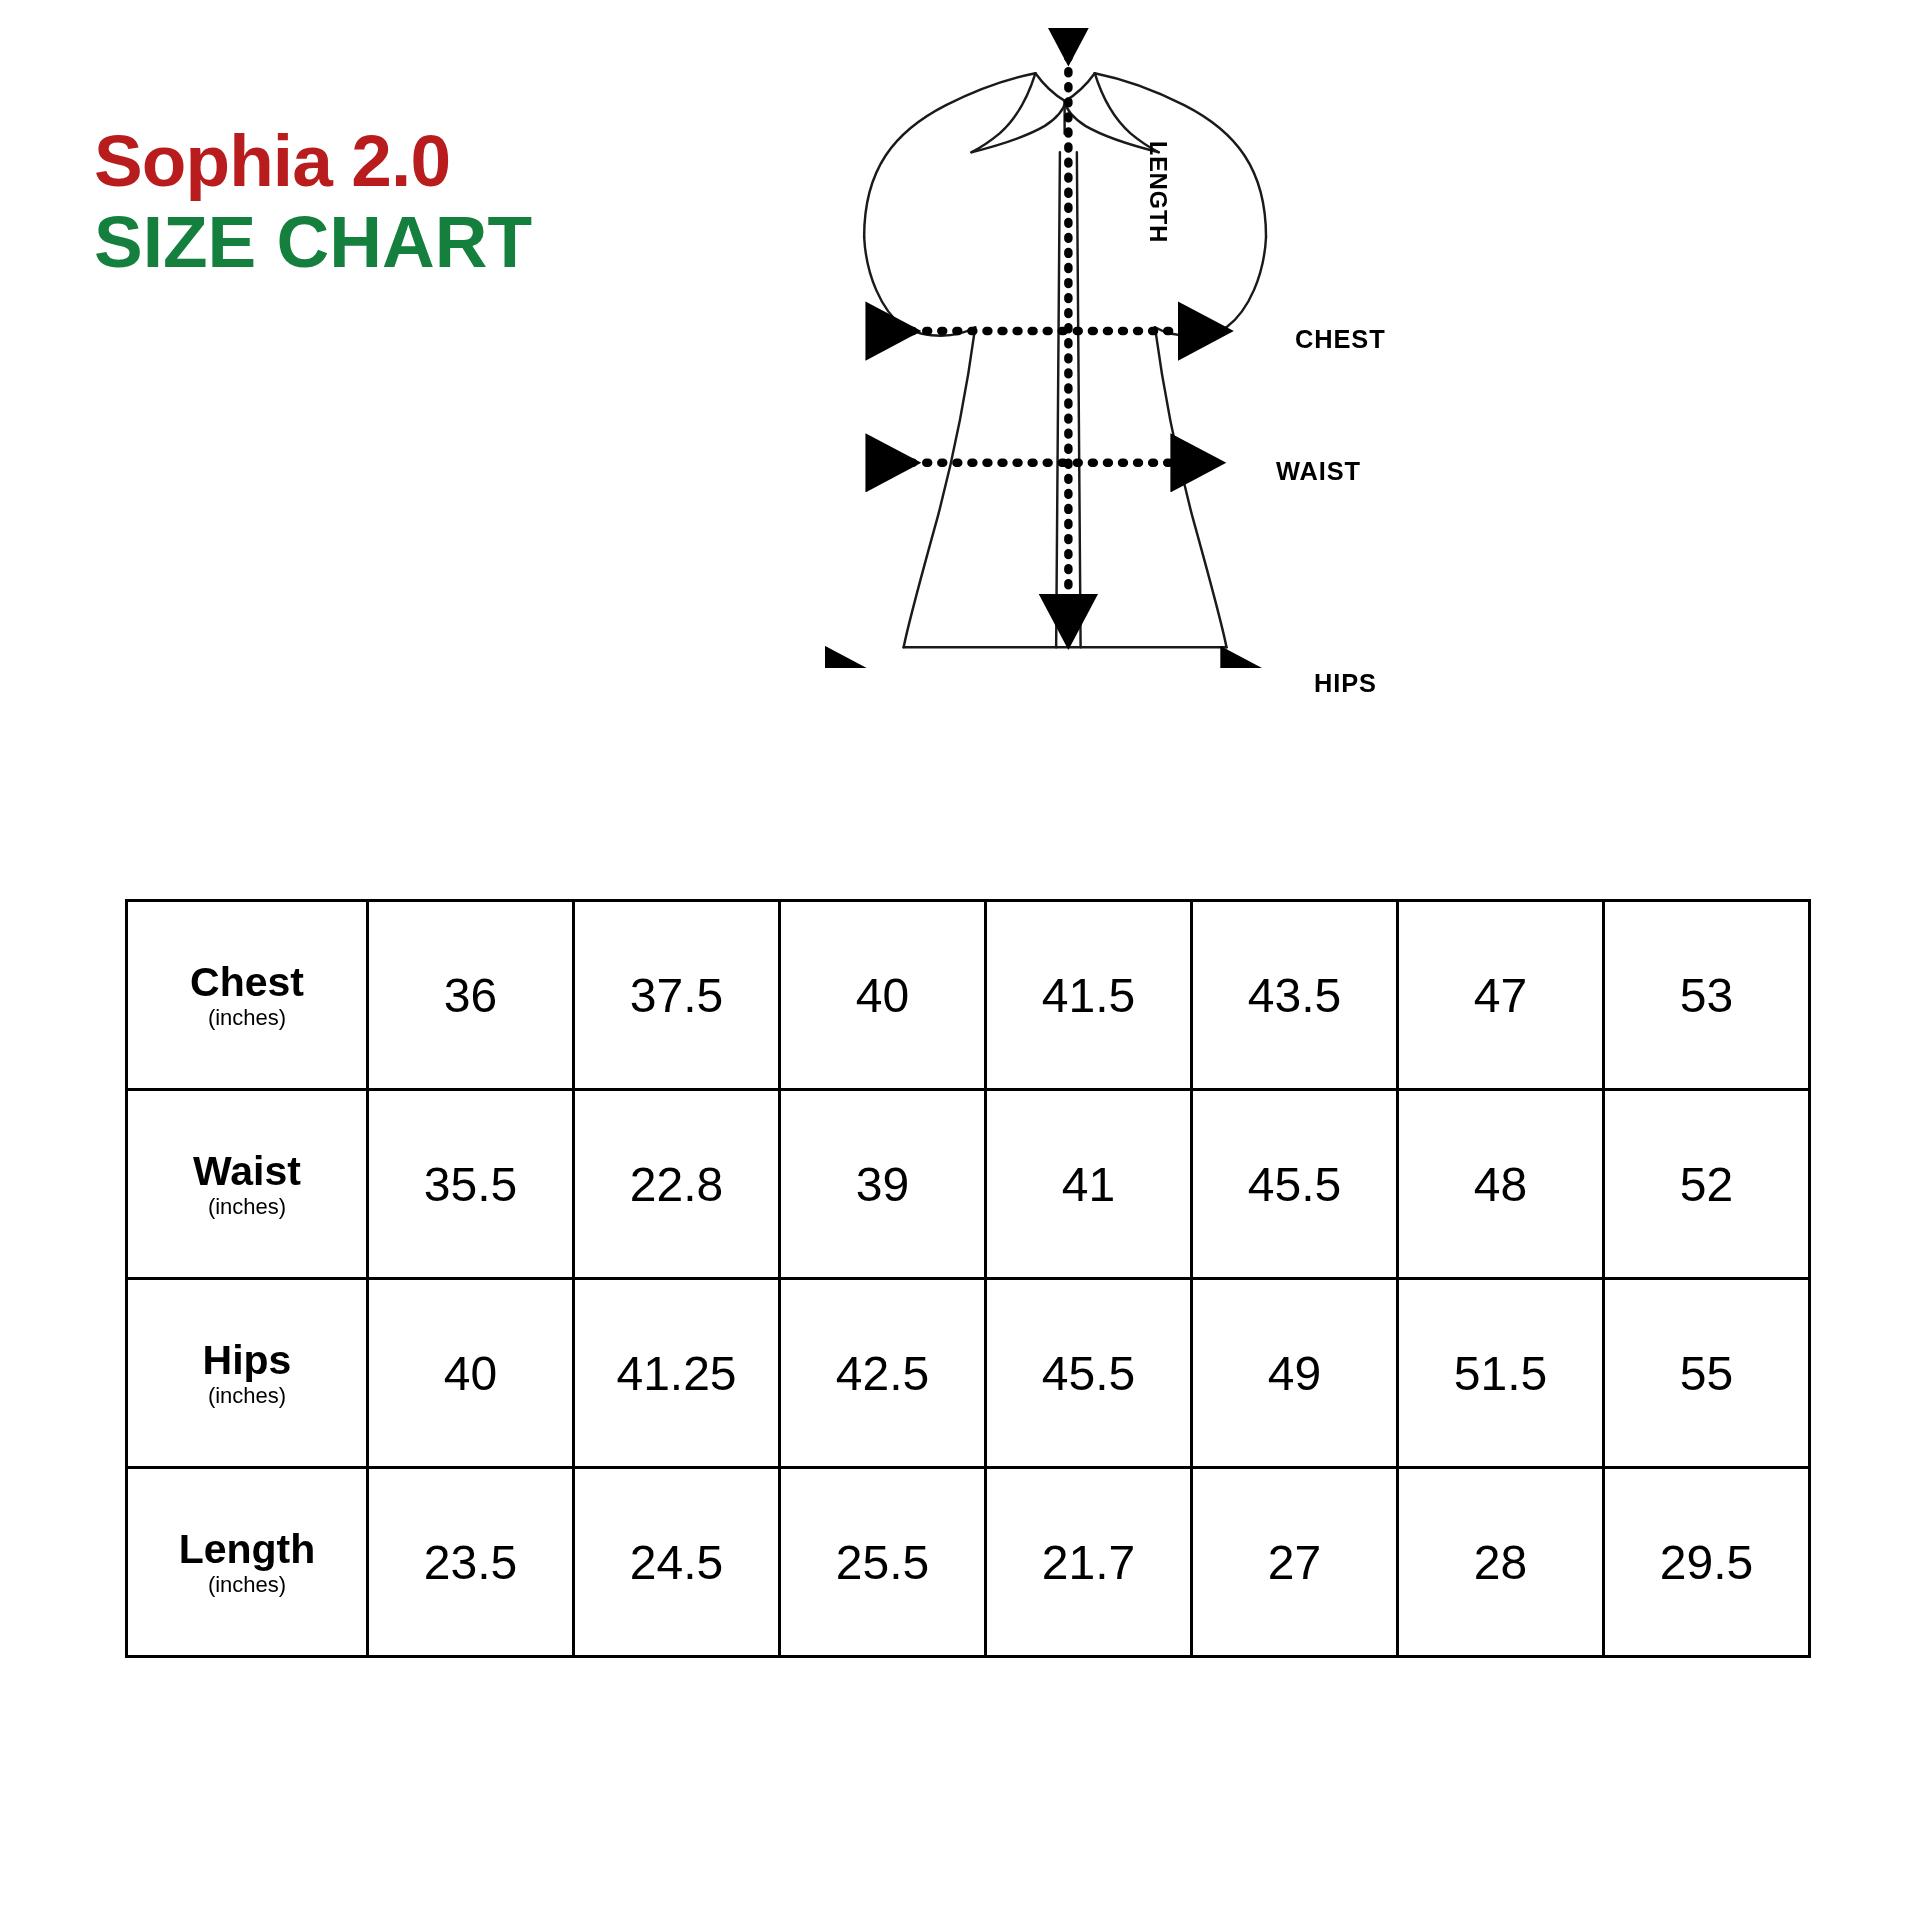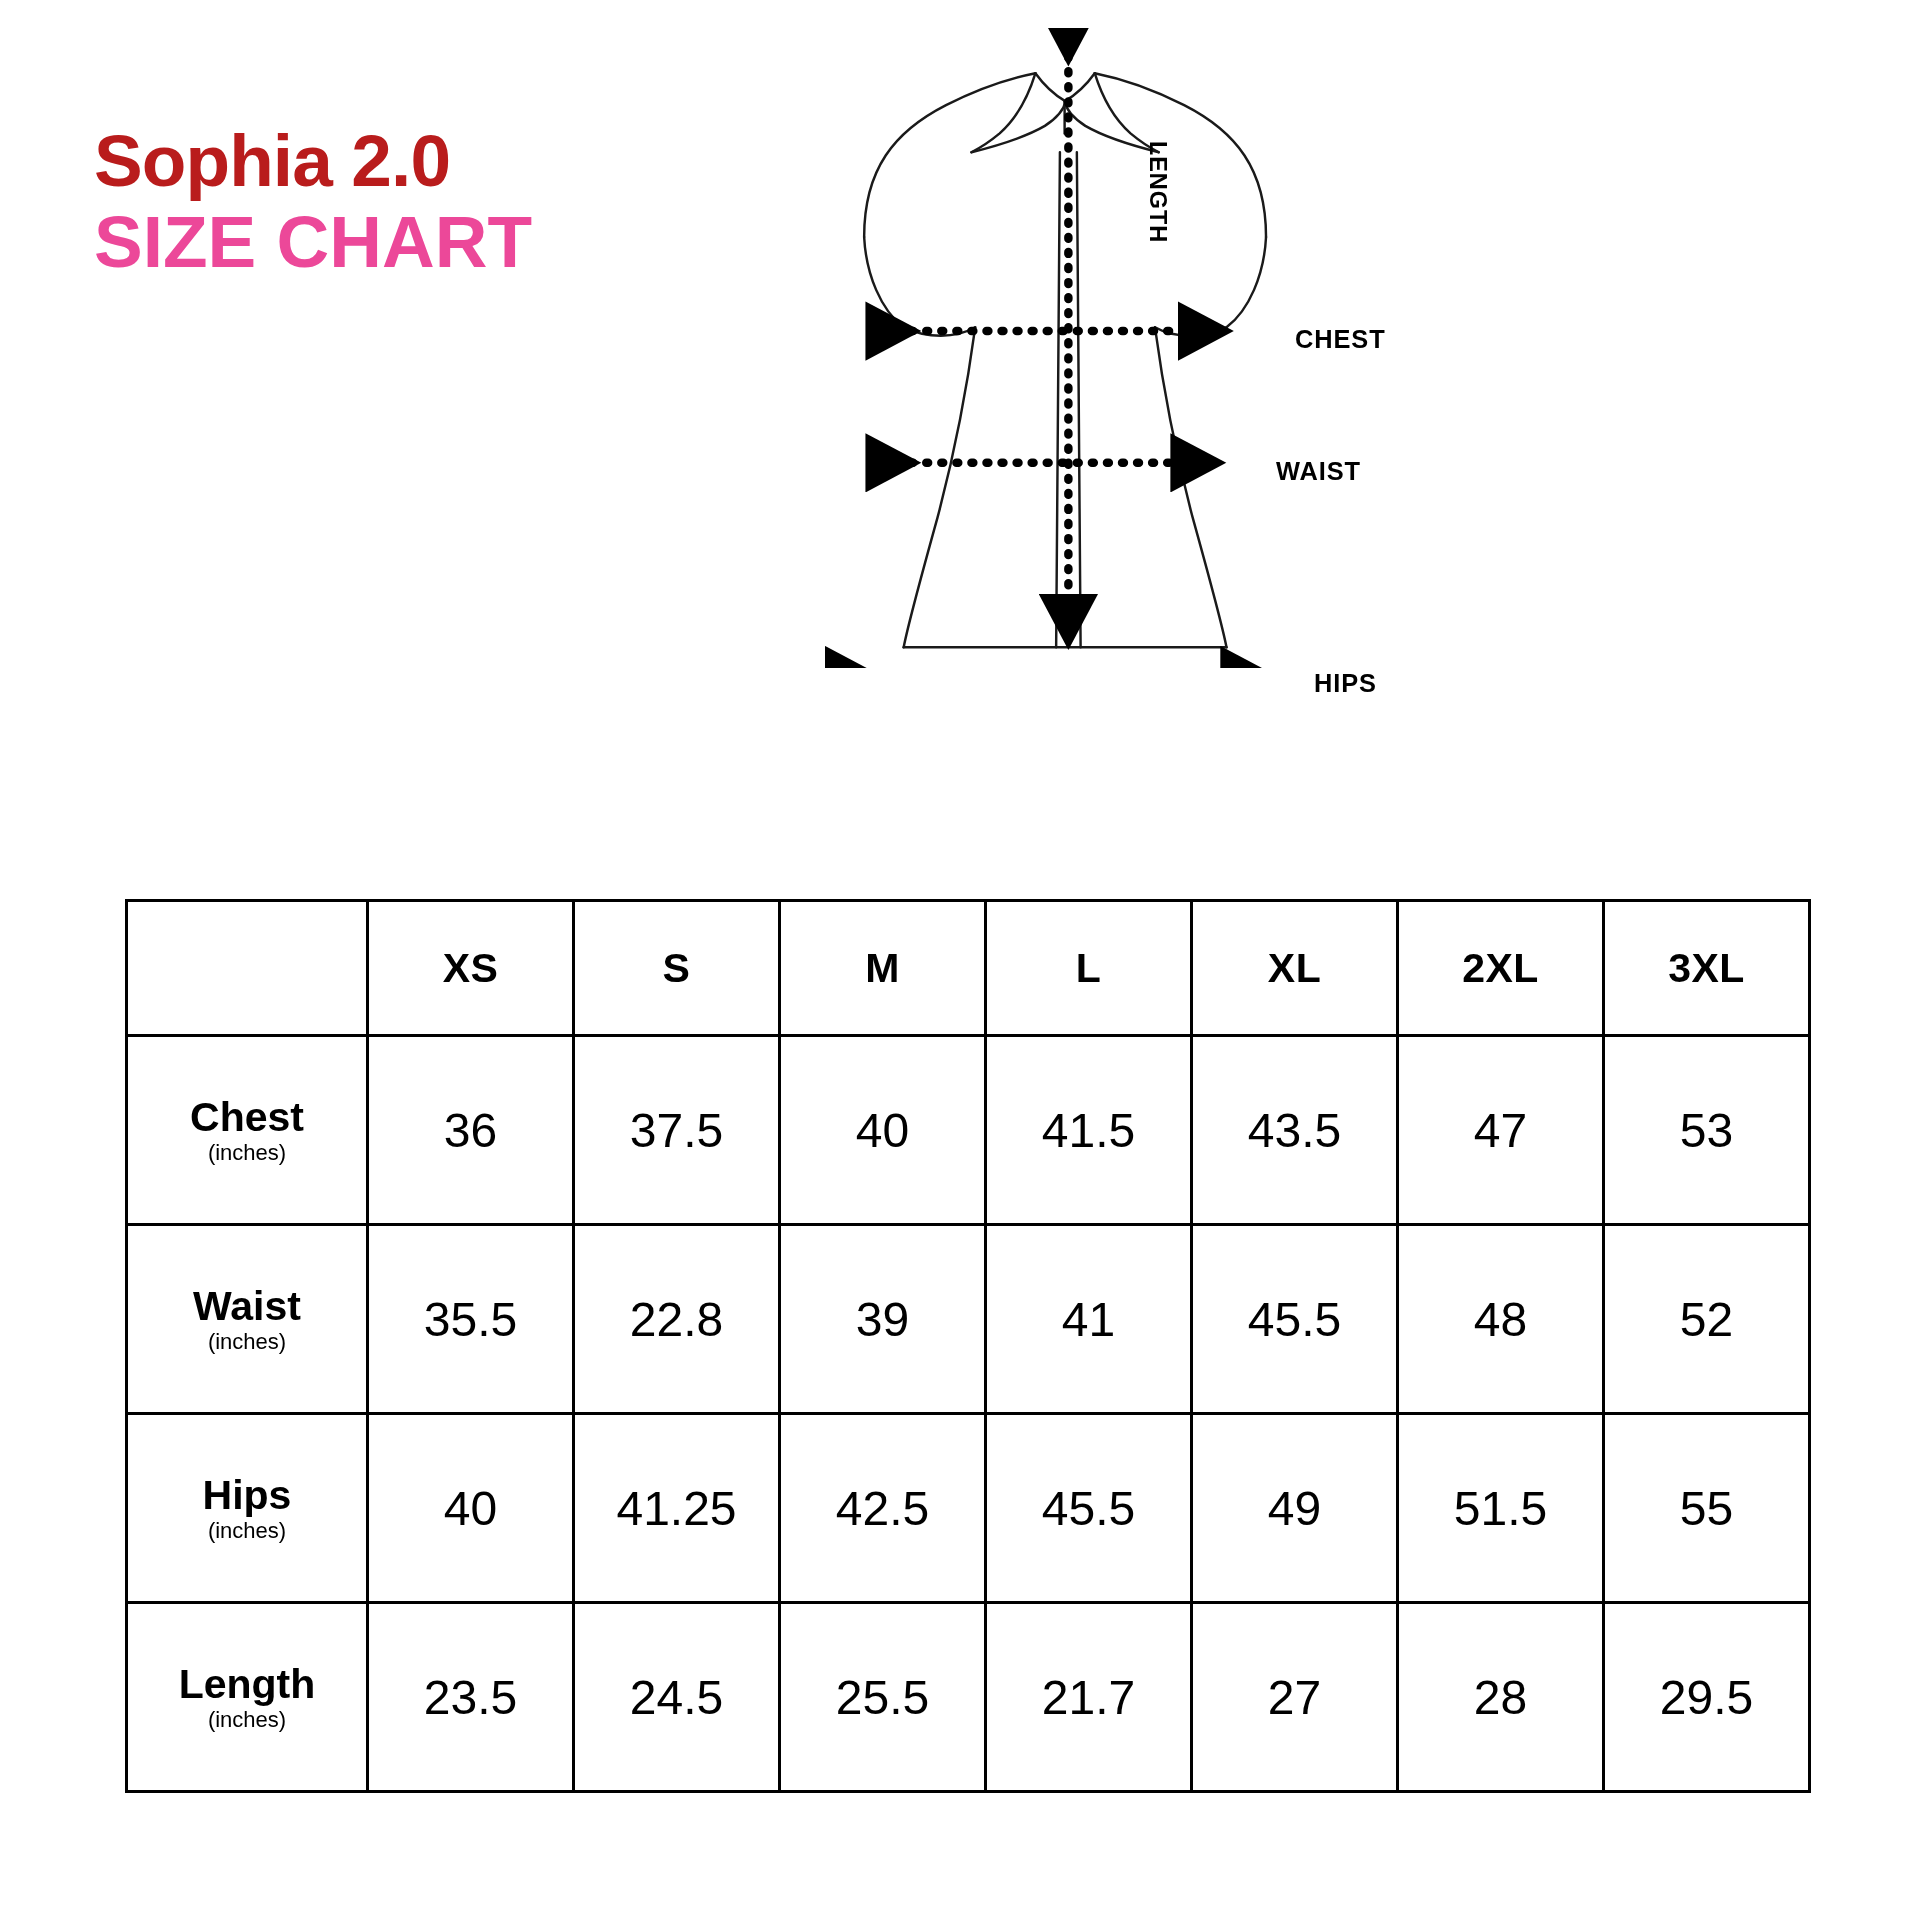--- a/index.html
+++ b/index.html
@@ -28,21 +28,21 @@
     font-weight: bold;
     letter-spacing: -0.9px;
     line-height: 1.08;
     color: #b91c1c;
   }
   .title-line2 {
     font-size: 73px;
     font-weight: bold;
     letter-spacing: 0px;
     line-height: 1.12;
-    color: #ec4899;
+    color: #15803d;
   }
 
   
   .illustration {
     position: absolute;
     left: 753px;
     top: 28px;
     width: 659px;
     height: 621px;
   }
@@ -189,30 +189,20 @@
       <col class="first">
       <col>
         <col>
         <col>
         <col>
         <col>
         <col>
         <col>
     </colgroup>
     <tbody>
-      <tr class="hdr-row">
-        <td class="blank"></td>
-        <td class="hdr-cell">XS</td>
-        <td class="hdr-cell">S</td>
-        <td class="hdr-cell">M</td>
-        <td class="hdr-cell">L</td>
-        <td class="hdr-cell">XL</td>
-        <td class="hdr-cell">2XL</td>
-        <td class="hdr-cell">3XL</td>
-      </tr>
 
       <tr class="body-row">
         <td class="row-label">
           <span class="name">Chest</span>
           <span class="unit">(inches)</span>
         </td>
         <td class="val">36</td>
         <td class="val">37.5</td>
         <td class="val">40</td>
         <td class="val">41.5</td>

